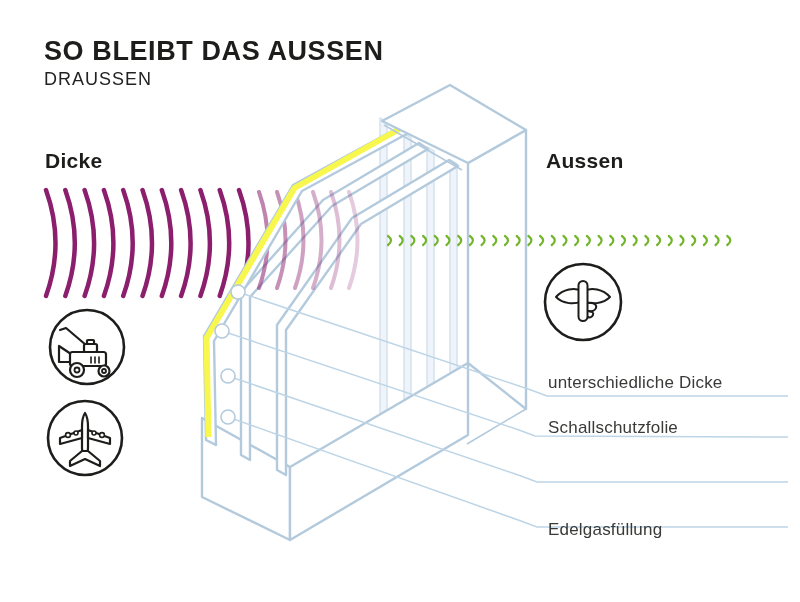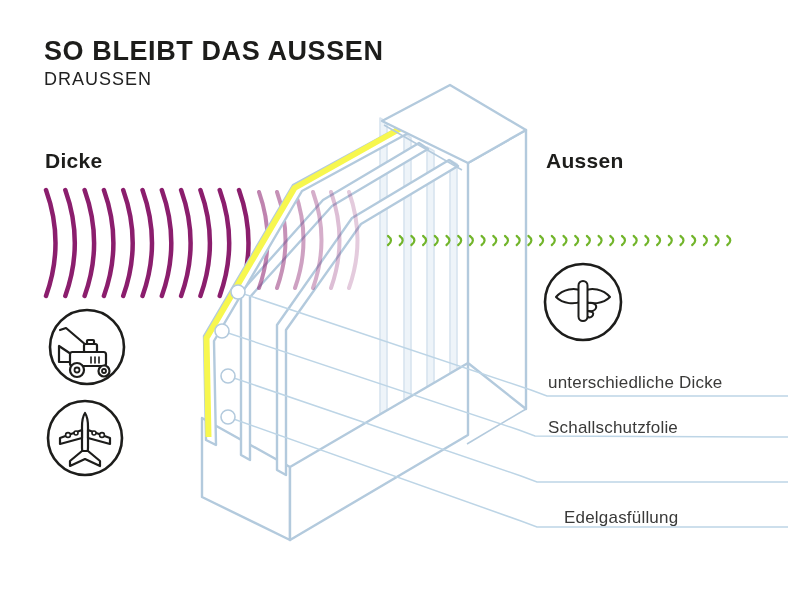--- a/index.html
+++ b/index.html
@@ -12,21 +12,21 @@
          font-family:"Liberation Sans", sans-serif;}
   #diagram-svg{position:absolute;left:0;top:0;}
   .txt{position:absolute;color:var(--ink);white-space:nowrap;}
   .title-1{left:44px;top:36px;font-size:27px;font-weight:700;letter-spacing:.6px;}
   .title-2{left:44px;top:69px;font-size:18px;font-weight:400;letter-spacing:1px;color:#222;}
   .side-label{font-size:21px;font-weight:700;letter-spacing:.3px;}
   .side-aussen{left:45px;top:149px;}
   .side-innen{left:546px;top:149px;}
   .callout-label{font-size:17px;font-weight:400;color:var(--label);letter-spacing:.2px;}
   .cl-0{left:548px;top:373px;} .cl-1{left:548px;top:418px;}
-  .cl-2{left:548px;top:463px;} .cl-3{left:548px;top:508px;margin-left:16px;}
+  .cl-2{left:548px;top:463px;} .cl-3{left:548px;top:520px;}
   
   .frame-face{fill:#fff;stroke:var(--frame);stroke-width:2.4;stroke-linejoin:round;}
   .thin-line{fill:none;stroke:var(--frame);stroke-width:1.5;}
   .band{fill:var(--faint-fill);stroke:var(--faint);stroke-width:1.6;stroke-linejoin:round;}
   .pane{fill:#fff;stroke:var(--frame);stroke-width:2.4;stroke-linejoin:round;}
   .foil{fill:none;stroke:var(--yellow);stroke-width:6;stroke-linejoin:round;stroke-linecap:butt;}
   .anchor-dot{fill:#fff;stroke:var(--frame);stroke-width:1.6;}
   .callout-line{fill:none;stroke:var(--callout);stroke-width:1.5;}
   .wave{fill:none;stroke:var(--wave-purple);stroke-linecap:round;}
   .gwave{fill:none;stroke:var(--green);stroke-linecap:round;}

